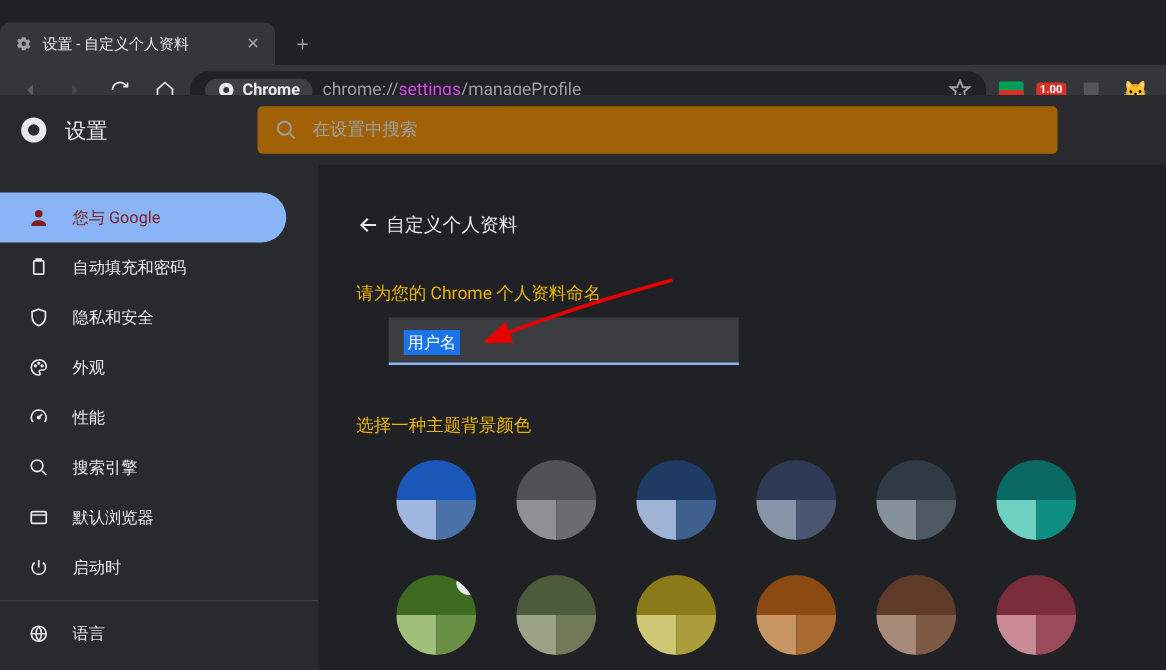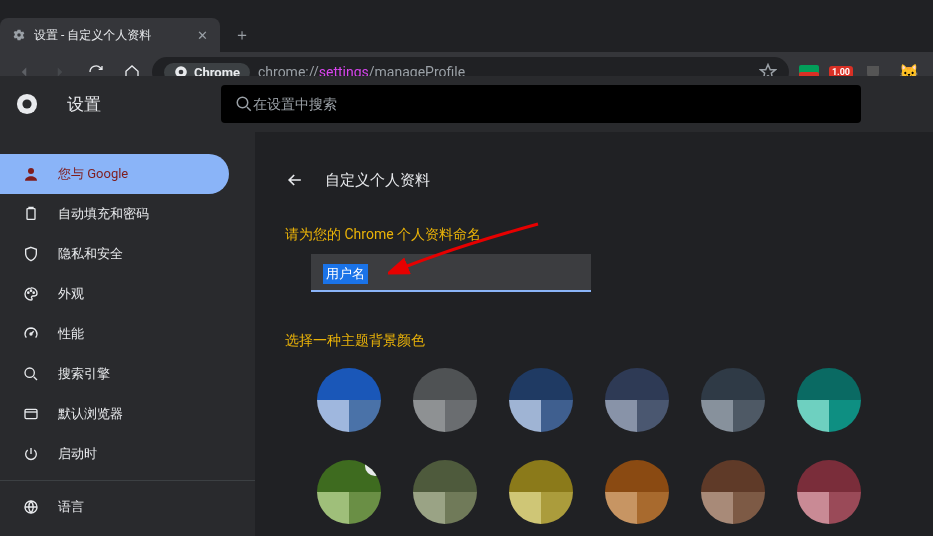--- a/index.html
+++ b/index.html
@@ -22,36 +22,36 @@
   .url-light { color:#d946ef; }
   .star { margin-left:auto; color:#9aa0a6; }
   .ext { width:24px; height:24px; display:flex; align-items:center; justify-content:center; margin:0 4px; }
   .ext-badge { background:#d93025; color:#fff; font-size:9px; font-weight:bold; padding:1px 3px; border-radius:3px; }
 
   
   .content { display:flex; height: calc(536px - 76px); }
 
   
   .settings-top { position:absolute; top:76px; left:0; right:0; height:56px; background:#292a2d; display:flex; align-items:center; z-index:2; }
-  .settings-title { display:flex; align-items:center; gap:29px; padding-left:16px; font-size:16px; color:#e8eaed; }
+  .settings-title { display:flex; align-items:center; gap:14px; padding-left:16px; font-size:16px; color:#e8eaed; }
   .chrome-logo { width:22px; height:22px; }
-  .search-wrap { margin-left: 120px; display:flex; align-items:center; background:#000000; height:38px; border-radius:4px; padding:0 14px; flex:1; max-width:640px; margin-right:20px; }
+  .search-wrap { margin-left: 120px; display:flex; align-items:center; background:#a16207; height:38px; border-radius:4px; padding:0 14px; gap:12px; flex:1; max-width:640px; margin-right:20px; }
   .search-wrap input { background:transparent; border:none; outline:none; color:#e8eaed; font-size:14px; flex:1; }
   .search-wrap input::placeholder { color:#9aa0a6; }
 
   
   .sidebar { width:255px; background:#292a2d; padding-top: 62px; overflow:hidden; }
   .side-item { display:flex; align-items:center; gap:18px; height:40px; padding-left:22px; font-size:13px; color:#e8eaed; border-radius: 0 20px 20px 0; margin-right:26px; cursor:pointer; }
   .side-item.active { background:#8ab4f8; color:#7f1d1d; }
   .side-item .ic { width:18px; display:flex; justify-content:center; }
   .side-sep { border-top:1px solid #3c4043; margin: 6px 0; }
 
   
   .main { flex:1; background:#202124; padding-top:62px; overflow:hidden; }
-  .page-header { display:flex; align-items:center; gap:20px; padding:16px 30px; font-size:15px; color:#e8eaed; }
+  .page-header { display:flex; align-items:center; gap:4px; padding:16px 30px; font-size:15px; color:#e8eaed; }
   .back-arrow { color:#9aa0a6; }
   .section { padding: 6px 30px; }
   .label-row { color:#eab308; font-size:14px; margin: 14px 0 10px 0; }
   .name-input-wrap { margin-left:26px; position:relative; }
   .name-input { width:280px; height:38px; background:#3c3d40; border:none; border-bottom:2px solid #8ab4f8; color:#fff; padding:0 12px; font-size:13px; outline:none; }
   .name-input::selection { background:#1a73e8; color:#fff; }
   .sel-highlight { position:absolute; left:12px; top:10px; background:#1a73e8; color:#fff; font-size:13px; padding:1px 3px; pointer-events:none; }
 
   .theme-label { margin-top: 40px; }
   .swatches { display:flex; flex-wrap:wrap; gap:32px; margin-top:18px; margin-left:32px; }

